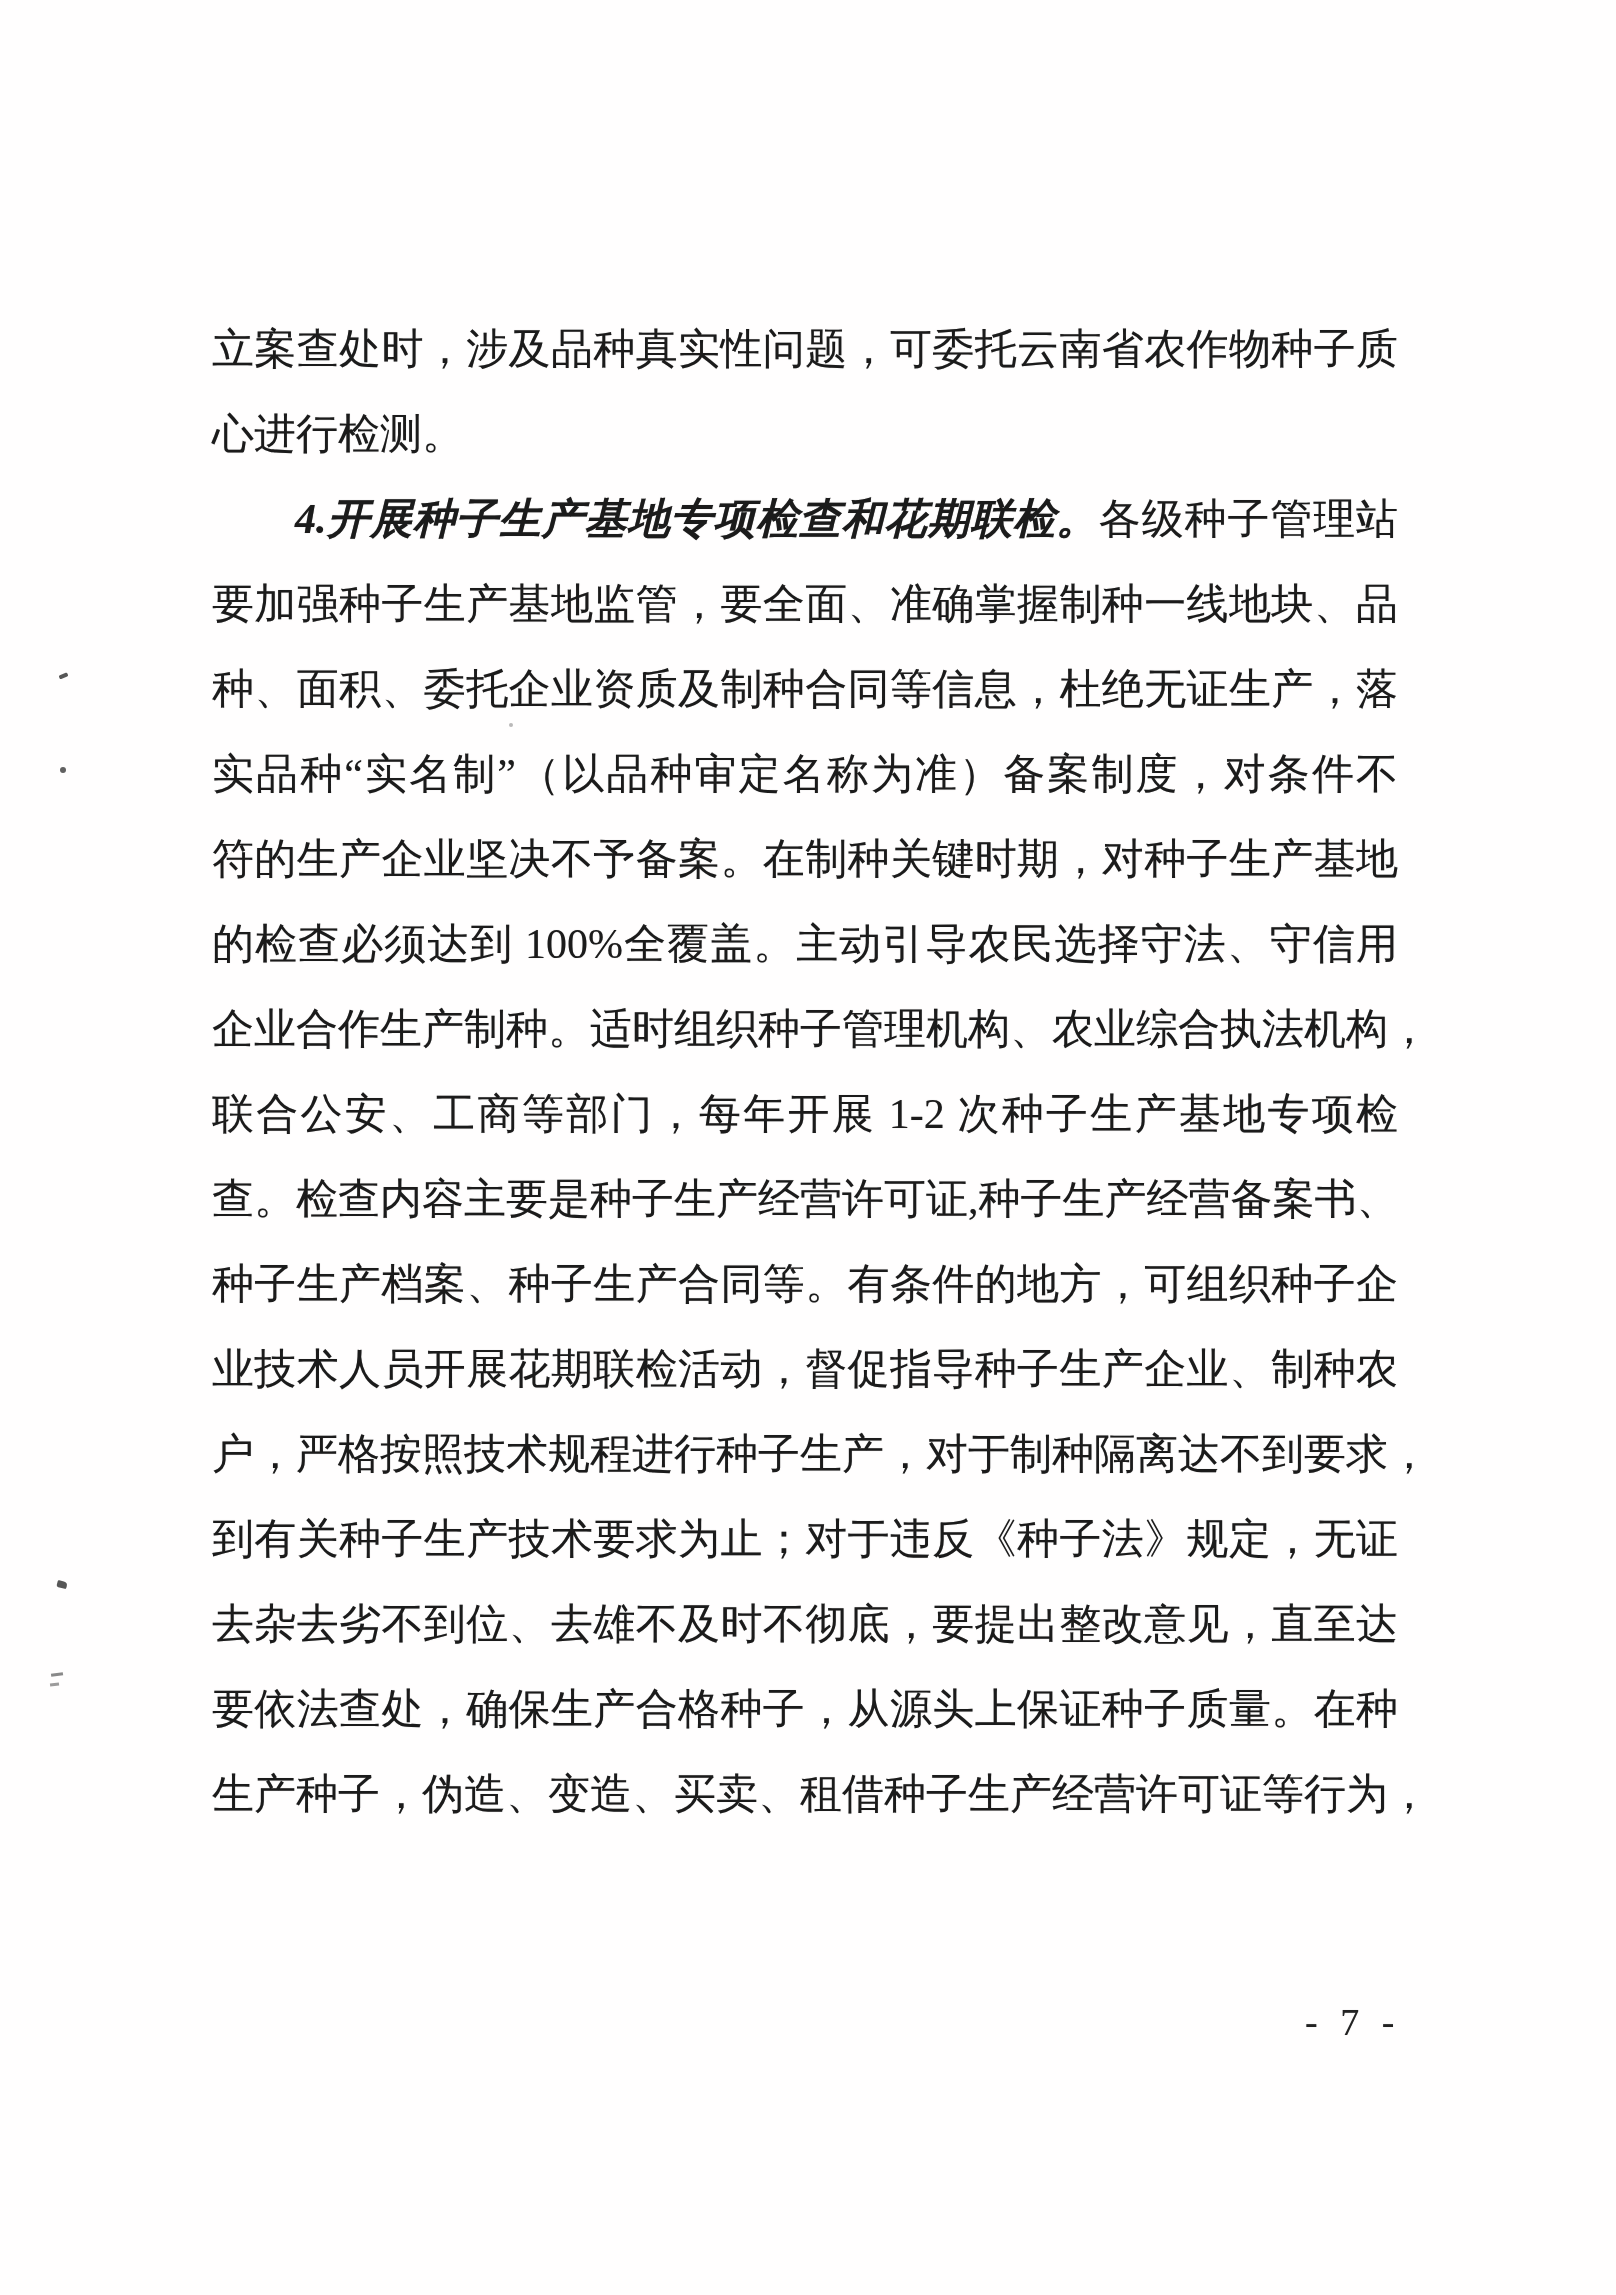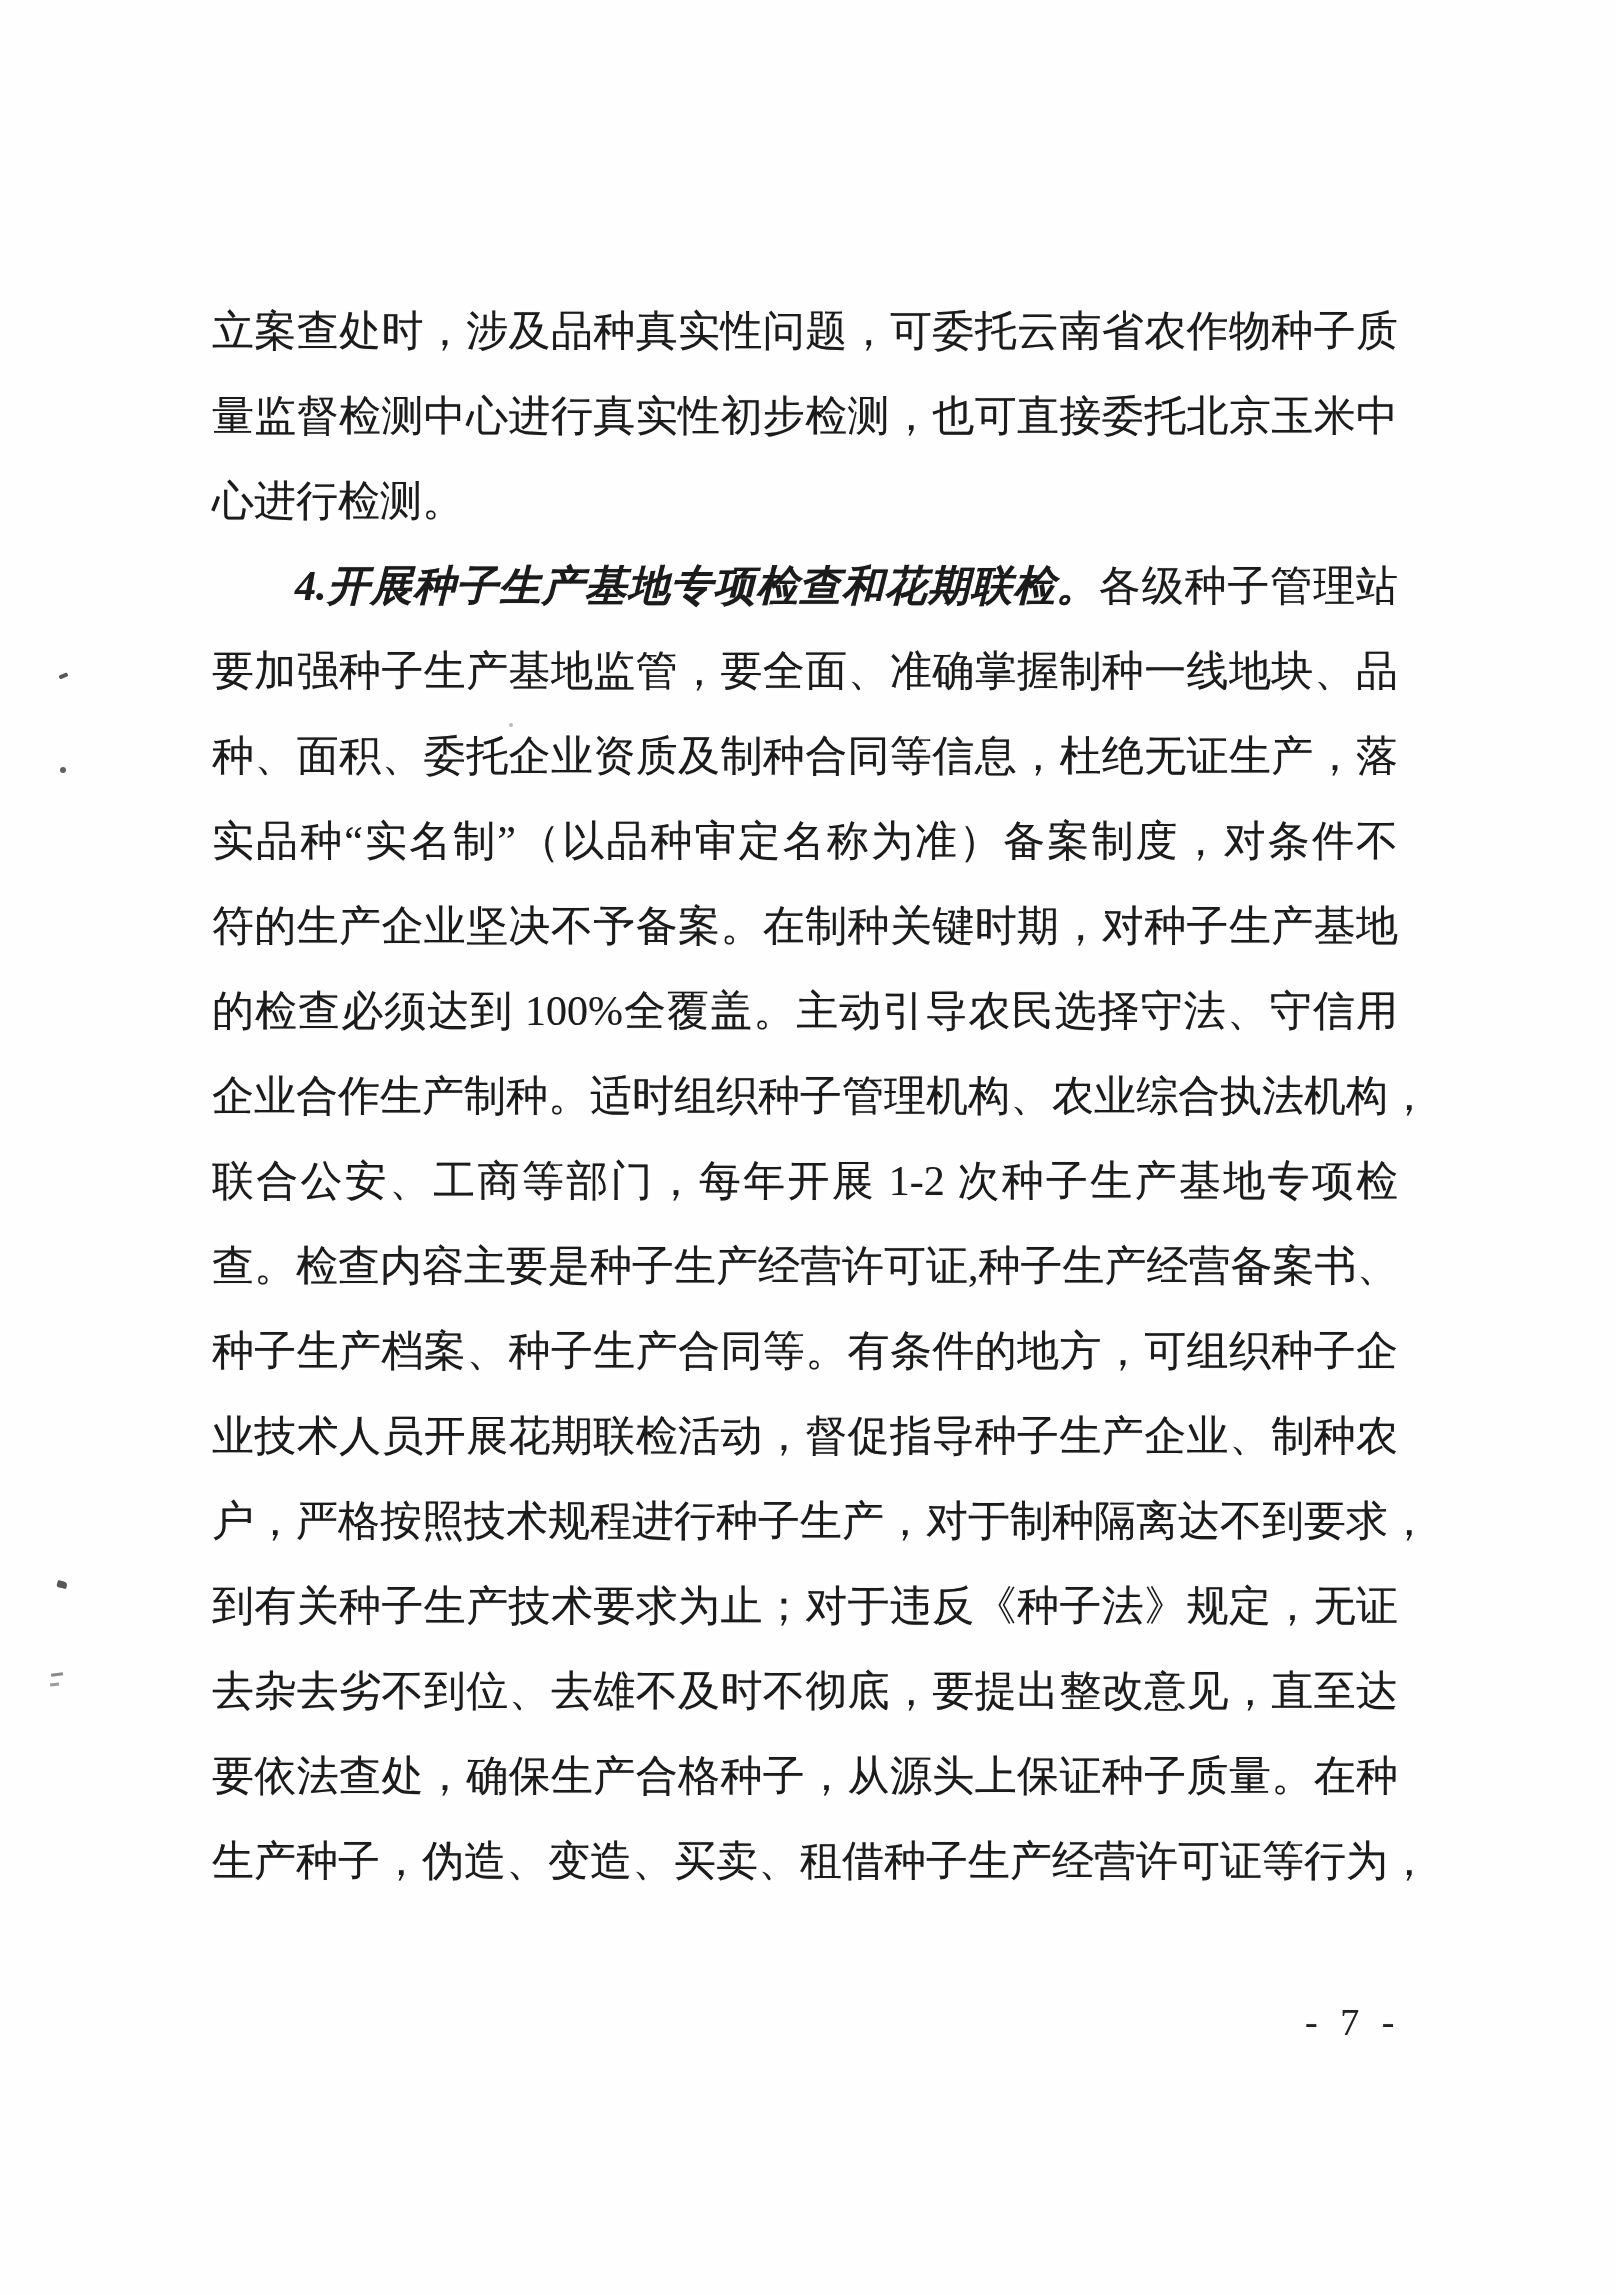--- a/index.html
+++ b/index.html
@@ -12,21 +12,21 @@
     width: 1616px;
     height: 2295px;
     background: #fffefe;
     overflow: hidden;
     font-family: "Liberation Serif", serif;
     color: #1b1b1b;
   }
   .textblock {
     position: absolute;
     left: 212px;
-    top: 289px;
+    top: 307px;
     width: 1186px;
   }
   .line {
     height: 85px;
     line-height: 85px;
     font-size: 42px;
     text-align: justify;
     text-align-last: justify;
     text-justify: inter-character;
     white-space: nowrap;
@@ -65,21 +65,20 @@
   .speck-faint   { left: 509px; top: 723px; width: 3.9px;  height: 3.9px;  border-radius: 50%; opacity: .35; }
 </style>
 </head>
 <body>
 
 <div class="page">
 
   <div class="textblock">
 
     <div class="line">立案查处时，涉及品种真实性问题，可委托云南省农作物种子质</div>
-    <div class="line">量监督检测中心进行真实性初步检测，也可直接委托北京玉米中</div>
     <div class="line short">心进行检测。</div>
 
     <div class="line indented"><span class="lead-bold">4.开展种子生产基地专项检查和花期联检。</span><span>各级种子管理站</span></div>
 
     <div class="line">要加强种子生产基地监管，要全面、准确掌握制种一线地块、品</div>
     <div class="line">种、面积、委托企业资质及制种合同等信息，杜绝无证生产，落</div>
     <div class="line">实品种“实名制”（以品种审定名称为准）备案制度，对条件不</div>
     <div class="line">符的生产企业坚决不予备案。在制种关键时期，对种子生产基地</div>
     <div class="line">的检查必须达到 100%全覆盖。主动引导农民选择守法、守信用</div>
     <div class="line">企业合作生产制种。适时组织种子管理机构、农业综合执法机构，</div>

